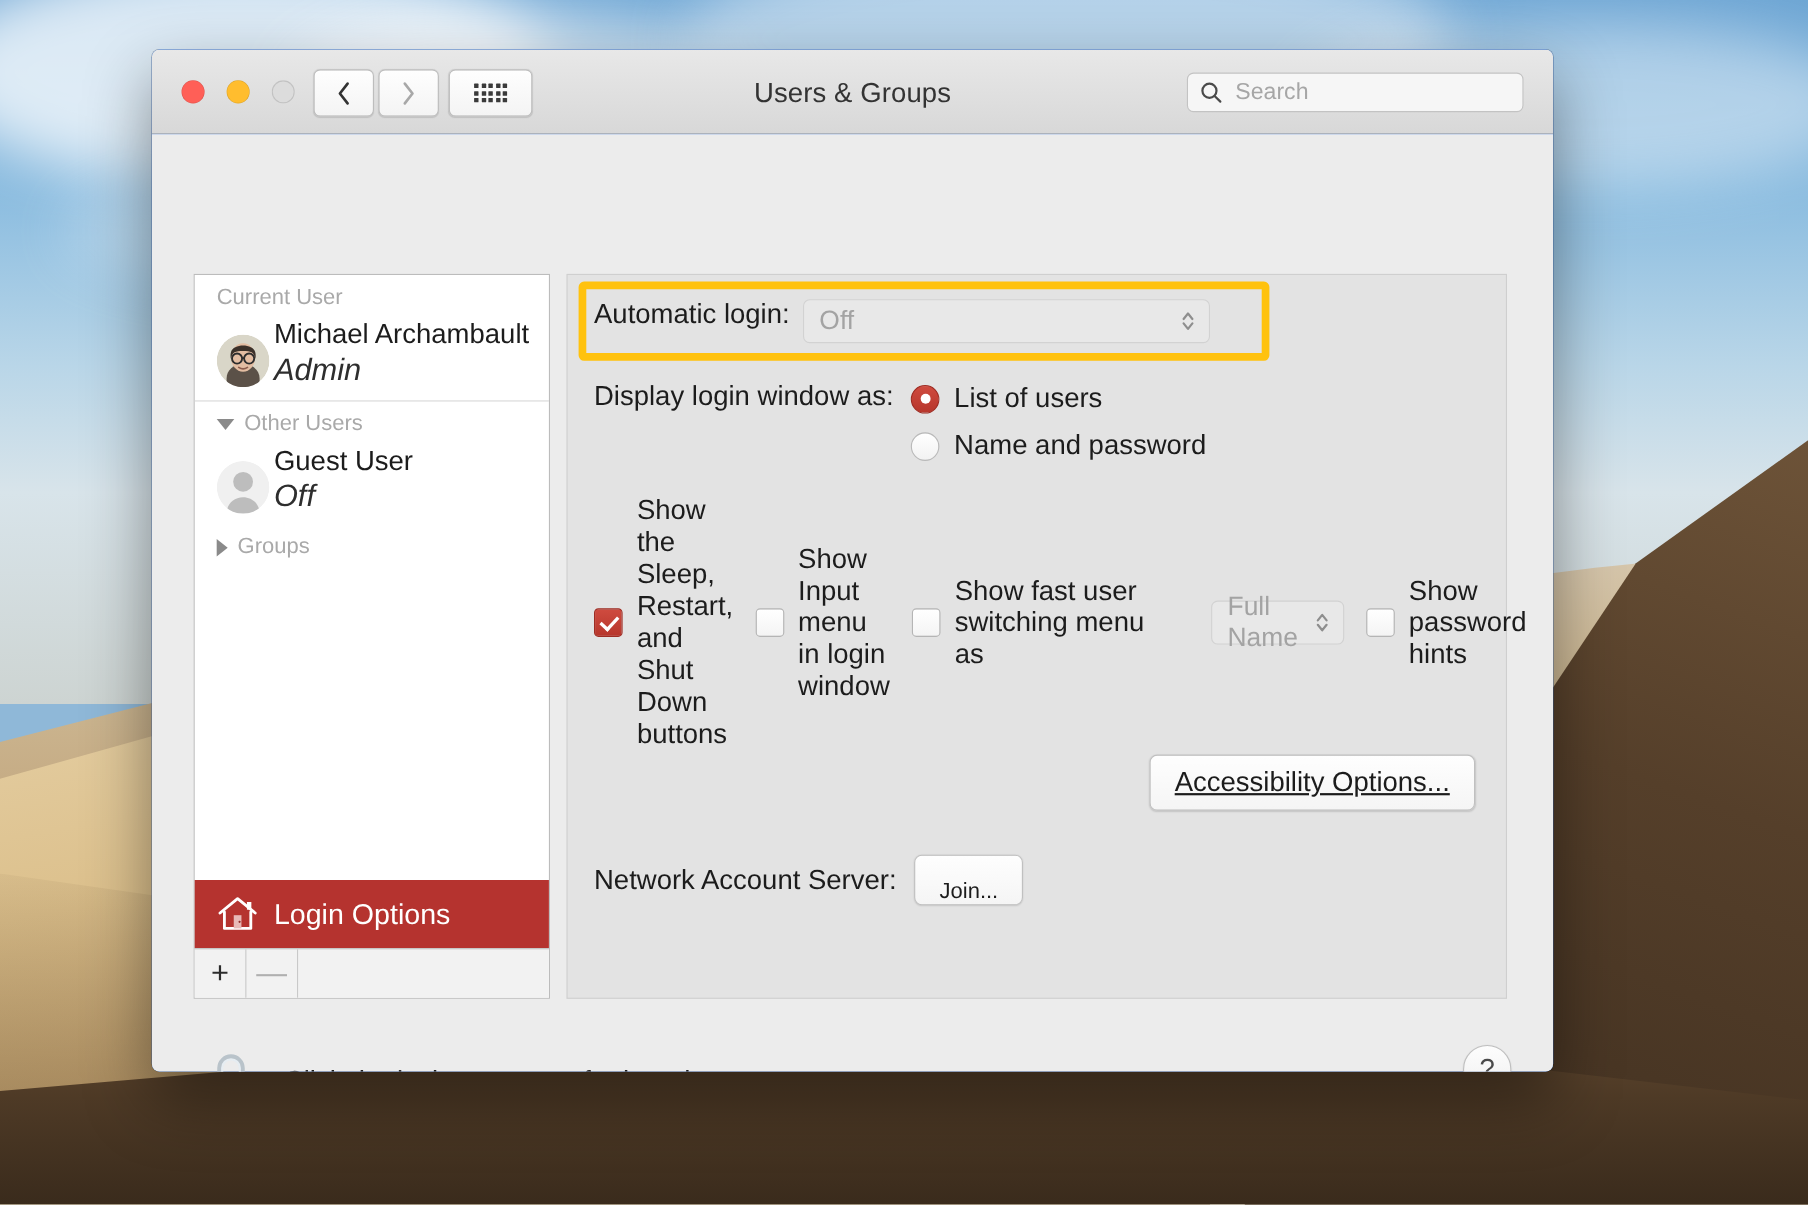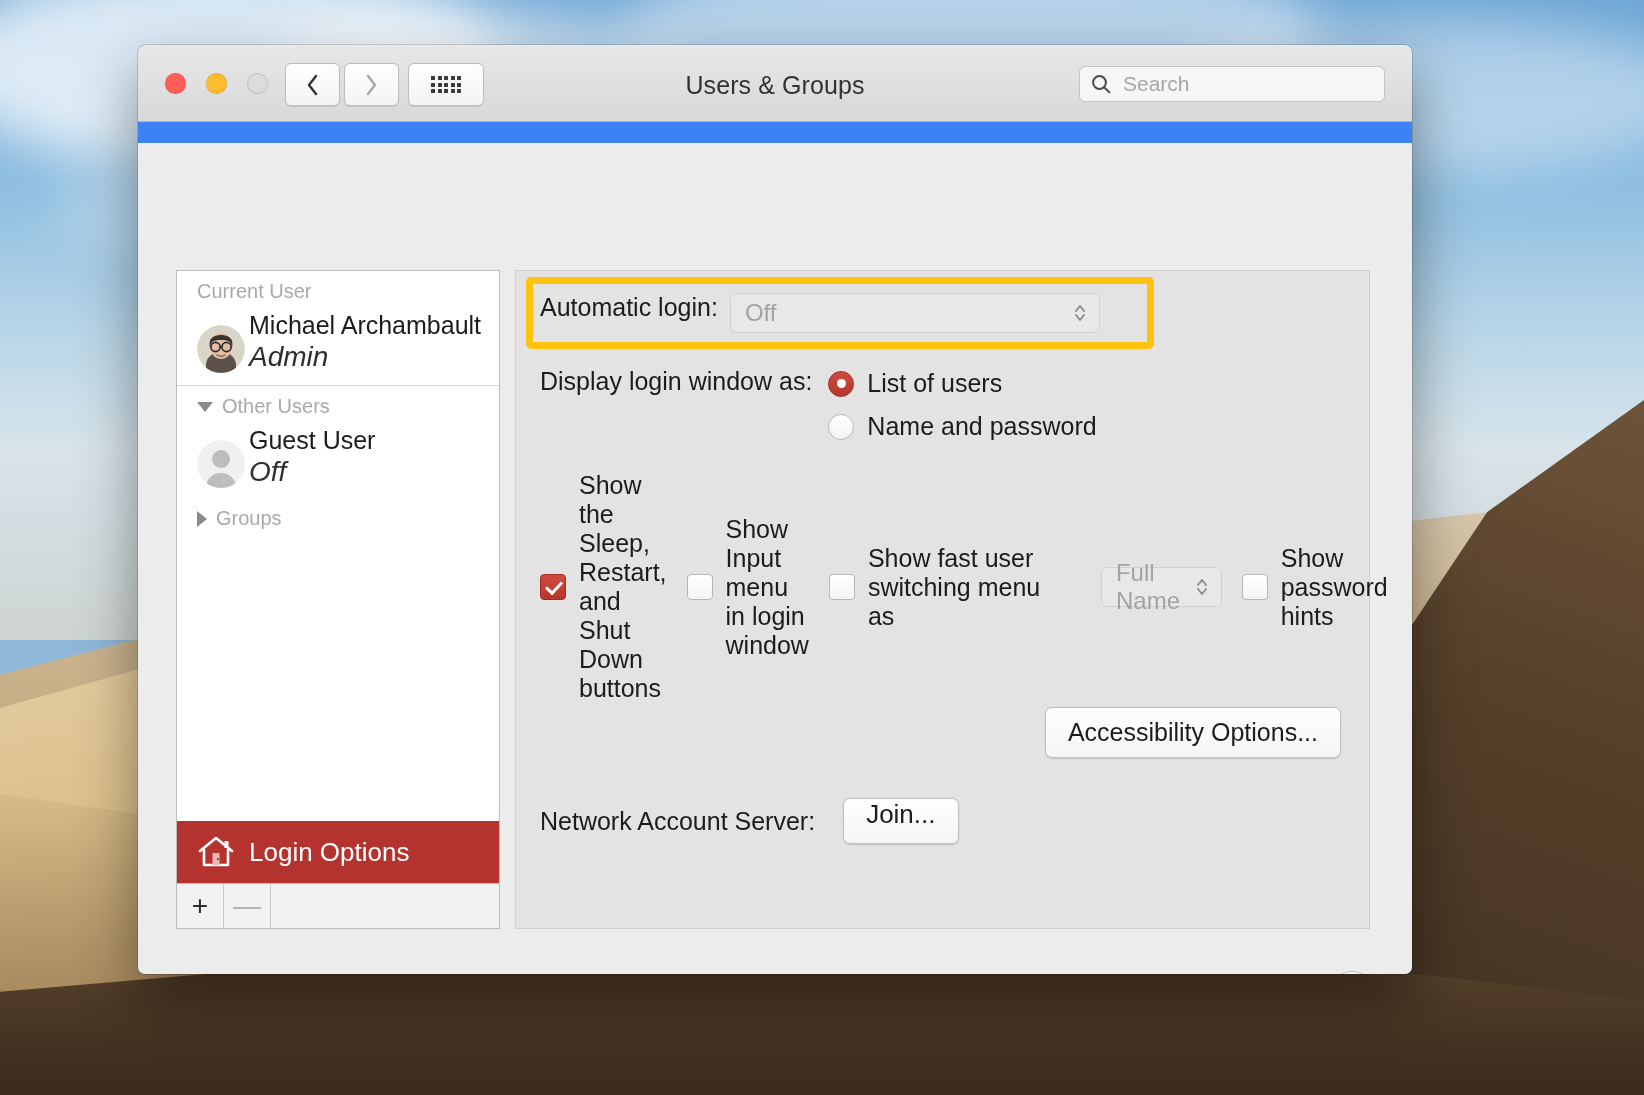--- a/index.html
+++ b/index.html
@@ -80,21 +80,21 @@
     background:#f6f6f6;border:.5px solid #c3c3c3;
     display:flex;align-items:center;padding:0 10px;box-sizing:border-box;
   }
   #search-input{
     border:0;background:transparent;outline:none;margin-left:9px;
     font-family:"Liberation Sans",sans-serif;font-size:21px;color:#444;width:240px;
   }
   #search-input::placeholder{color:#a6a6a6;}
 
   
-  #content{position:relative;height:853px;background:#ececec;margin-top:21px;}
+  #content{position:relative;height:853px;background:#ececec;}
 
   
   #sidebar{
     position:absolute;left:38px;top:127px;width:324px;height:659px;
     background:#fff;border:1px solid #bcbcbc;box-sizing:border-box;
     display:flex;flex-direction:column;
   }
   .group-header{
     font-size:20px;color:#a9a9a9;padding:9px 0 4px 20px;display:flex;align-items:center;gap:9px;
   }
@@ -161,28 +161,28 @@
         position:relative;}
   .cbox.on{background:linear-gradient(180deg,#cf4b3f 0%,#b7362c 100%);border-color:#9e2c23;}
   .cbox.on::after{content:"";position:absolute;left:8px;top:3px;width:7px;height:13px;
         border:solid #fff;border-width:0 3px 3px 0;transform:rotate(43deg);}
   #fastuser-popup{width:222px;height:40px;margin-left:16px;}
 
   #accessibility-button{
     position:absolute;right:28px;top:436px;height:49px;padding:0 22px;border-radius:7px;
     background:linear-gradient(180deg,#fefefe 0%,#f5f5f5 100%);
     border:.5px solid #c0c0c0;box-shadow:0 .5px 1.5px rgba(0,0,0,.14);
-    display:flex;align-items:center;font-size:25px;color:#1c1c1c;
-  }
-  #network-row{position:absolute;left:24px;top:527px;display:flex;align-items:center;gap:28px;}
+    display:flex;align-items:center;font-size:25px;color:#1c1c1c;text-decoration:underline;
+  }
+  #network-row{position:absolute;left:24px;top:527px;display:flex;align-items:center;gap:16px;}
   #join-button{
     height:44px;padding:0 22px;border-radius:7px;
     background:linear-gradient(180deg,#fefefe 0%,#f5f5f5 100%);
     border:.5px solid #c0c0c0;box-shadow:0 .5px 1.5px rgba(0,0,0,.14);
-    display:flex;align-items:flex-start;font-size:26px;color:#1c1c1c;
+    display:flex;align-items:flex-end;font-size:20px;color:#1c1c1c;
   }
 
   
   #footer-note{position:absolute;left:48px;top:832px;display:flex;align-items:center;gap:22px;}
   #footer-text{font-size:25px;color:#1c1c1c;}
   #help-button{
     position:absolute;right:38px;top:828px;width:42px;height:42px;border-radius:50%;
     background:linear-gradient(180deg,#fdfdfd 0%,#f0f0f0 100%);
     border:.5px solid #bfbfbf;box-shadow:0 .5px 1.5px rgba(0,0,0,.14);
     display:flex;align-items:center;justify-content:center;

